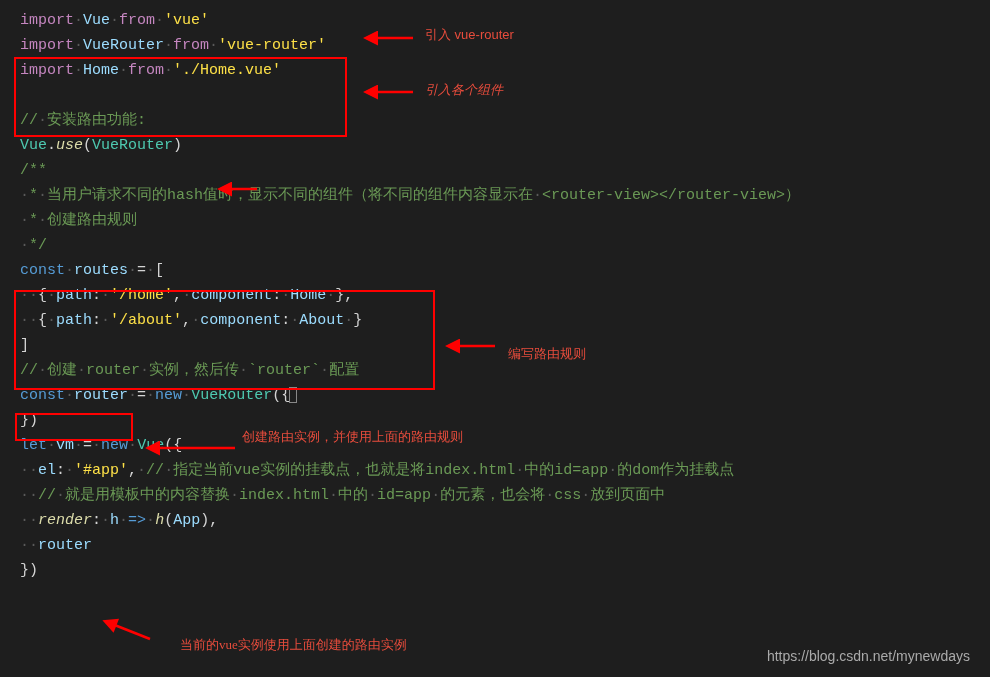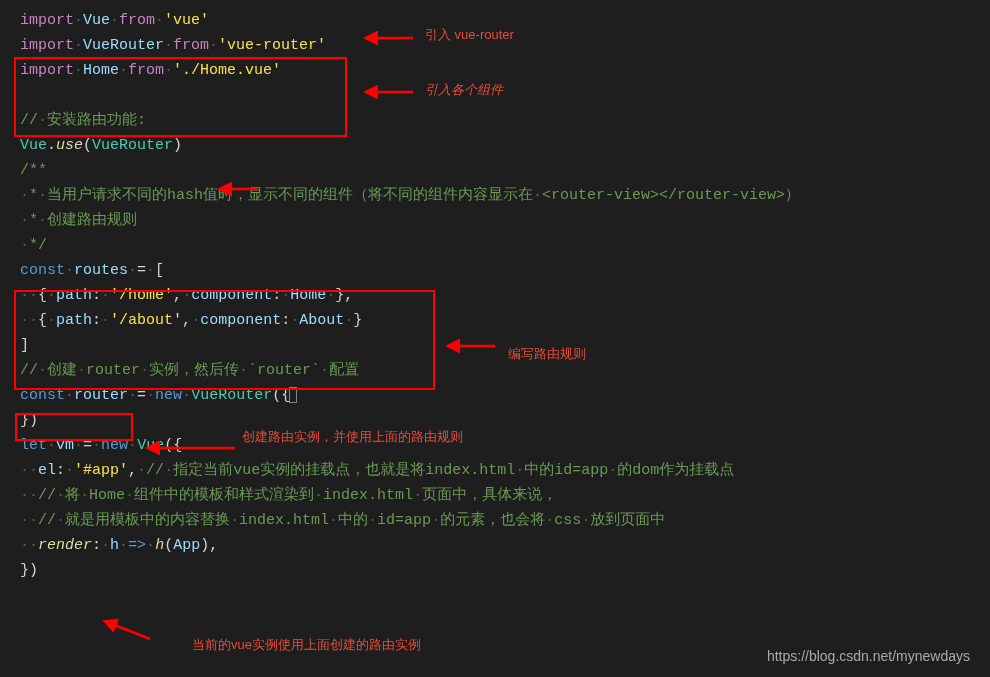--- a/index.html
+++ b/index.html
@@ -115,26 +115,26 @@
 
 <div class="line"><span class="kw2">const</span><span class="dot">·</span><span class="var">router</span><span class="dot">·</span><span class="pun">=</span><span class="dot">·</span><span class="kw2">new</span><span class="dot">·</span><span class="cls">VueRouter</span><span class="pun">({</span><span class="cursor"></span></div>
 
 
 <div class="line"><span class="pun">})</span></div>
 
 <div class="line"><span class="kw2">let</span><span class="dot">·</span><span class="var">vm</span><span class="dot">·</span><span class="pun">=</span><span class="dot">·</span><span class="kw2">new</span><span class="dot">·</span><span class="cls">Vue</span><span class="pun">({</span></div>
 
 <div class="line"><span class="dot">··</span><span class="var">el</span><span class="pun">:</span><span class="dot">·</span><span class="str">'#app'</span><span class="pun">,</span><span class="dot">·</span><span class="cmt">//</span><span class="dot">·</span><span class="cmt">指定当前vue实例的挂载点，也就是将index.html</span><span class="dot">·</span><span class="cmt">中的id=app</span><span class="dot">·</span><span class="cmt">的dom作为挂载点</span></div>
 
-<div class="line"><span class="dot">··</span><span class="cmt">//</span><span class="dot">·</span><span class="cmt">将</span><span class="dot">·</span><span class="cmt">Home</span><span class="dot">·</span><span class="cmt">组件中的模板和样式渲染到</span><span class="dot">·</span><span class="cmt">index.html</span><span class="dot">·</span><span class="cmt">页面中，具体来说，</span></div>
 
 <div class="line"><span class="dot">··</span><span class="cmt">//</span><span class="dot">·</span><span class="cmt">就是用模板中的内容替换</span><span class="dot">·</span><span class="cmt">index.html</span><span class="dot">·</span><span class="cmt">中的</span><span class="dot">·</span><span class="cmt">id=app</span><span class="dot">·</span><span class="cmt">的元素，也会将</span><span class="dot">·</span><span class="cmt">css</span><span class="dot">·</span><span class="cmt">放到页面中</span></div>
 
 <div class="line"><span class="dot">··</span><span class="fn">render</span><span class="pun">:</span><span class="dot">·</span><span class="var">h</span><span class="dot">·</span><span class="kw2">=&gt;</span><span class="dot">·</span><span class="fn">h</span><span class="pun">(</span><span class="var">App</span><span class="pun">),</span></div>
 
+<div class="line"><span class="dot">··</span><span class="var">router</span></div>
 
 <div class="line"><span class="pun">})</span></div>
 
 </div>
 
 <div class="red-box-1"></div>
 <div class="red-box-2"></div>
 <div class="red-box-3"></div>
 
 <div class="arrow" style="left:358px; top:28px;">
@@ -175,15 +175,15 @@
 <div class="arrow" style="left:95px; top:614px;">
 <svg width="60" height="30">
       <line x1="12" y1="8" x2="55" y2="25" stroke="#ff0000" stroke-width="2.5" marker-start="url(#ah1)"></line>
     </svg>
 </div>
 
 <div class="annotation" style="left:425px; top:22px;">引入 vue-router</div>
 <div class="annotation" style="left:425px; top:77px;font-style:italic;">引入各个组件</div>
 <div class="annotation" style="left:508px; top:332px;margin-top:9px;">编写路由规则</div>
 <div class="annotation" style="left:242px; top:424px;">创建路由实例，并使用上面的路由规则</div>
-<div class="annotation" style="left:192px; top:632px;">当前的vue实例使用上面创建的路由实例</div>
+<div class="annotation" style="left:180px; top:632px;font-family:Liberation Serif, serif;">当前的vue实例使用上面创建的路由实例</div>
 
 <div class="watermark">https://blog.csdn.net/mynewdays</div>
 
 </body></html>

